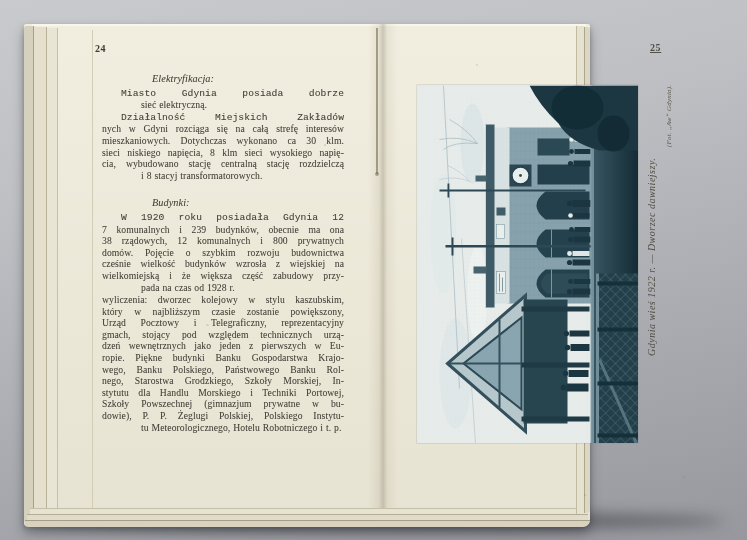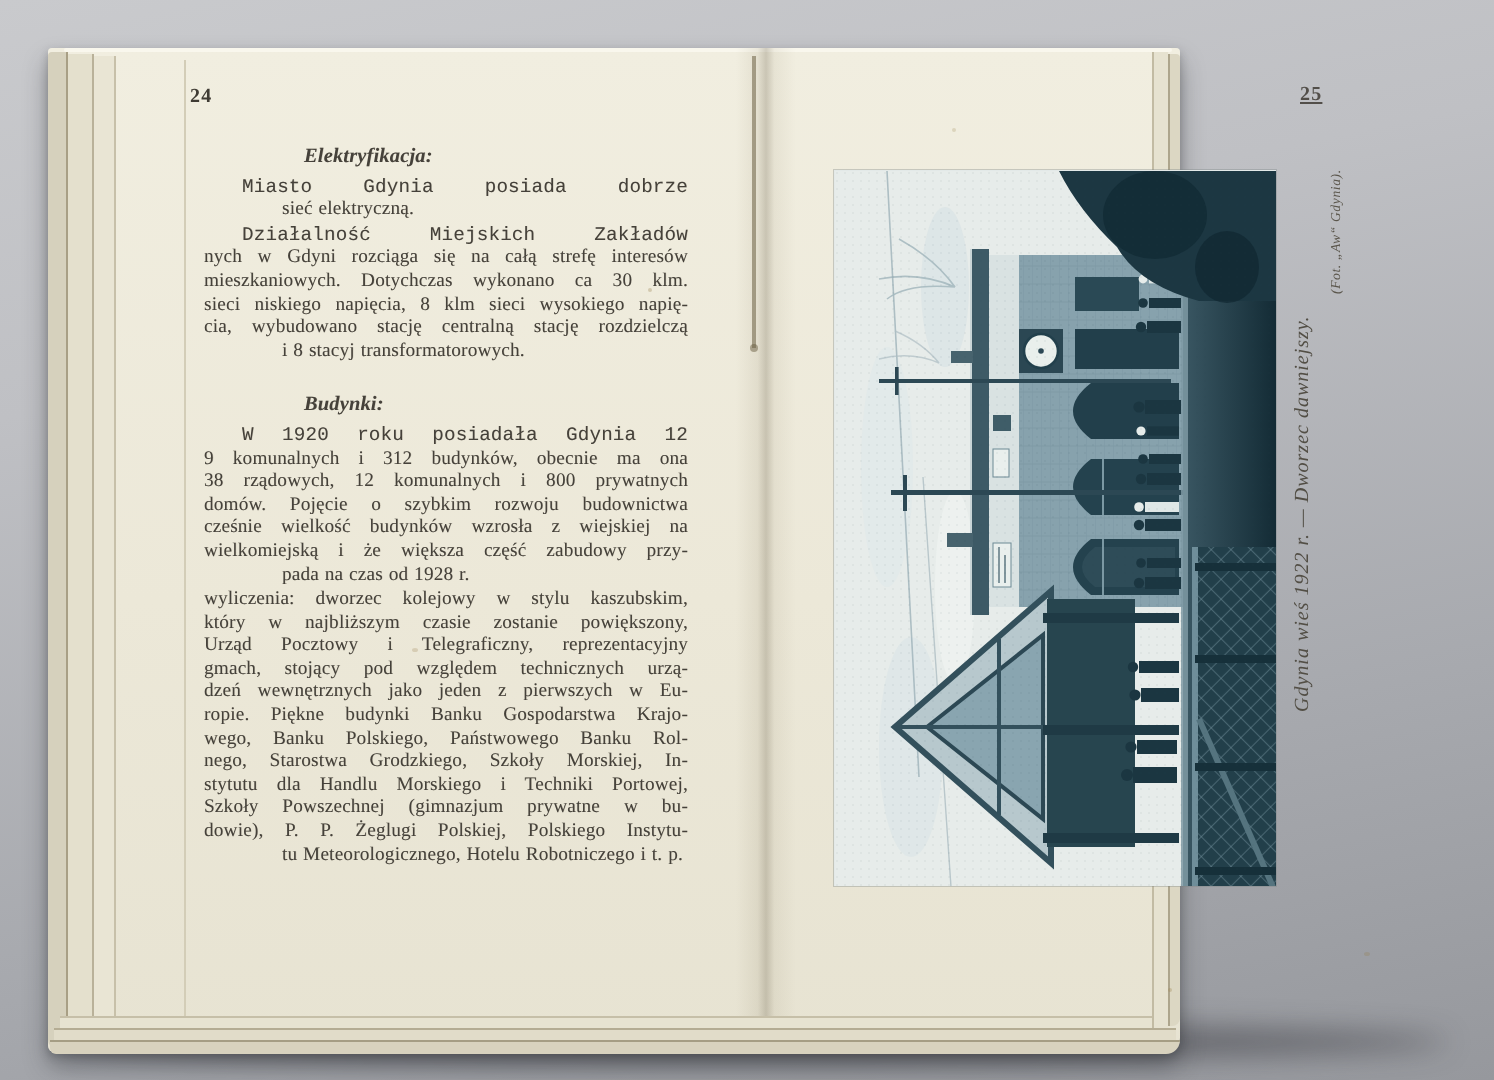--- a/index.html
+++ b/index.html
@@ -41,21 +41,21 @@
     border-radius:50%;background:rgba(108,96,68,.5);}
   
   .page{position:absolute;inset:0;}
   .pagenum{position:absolute;font-size:10px;font-weight:700;color:#3f3b34;letter-spacing:.6px;}
   .pagenum-left{left:71px;top:19px;}
   .pagenum-right{left:626px;top:18px;opacity:.85;text-decoration:underline;}
   
   .text-column{position:absolute;left:78px;top:47px;width:242px;color:#45413a;
     font-size:9.6px;line-height:11.6px;letter-spacing:.1px;
     text-shadow:.2px .2px 0 rgba(70,60,40,.22);}
-  .heading{font-style:italic;font-weight:700;padding-left:50px;margin:2px 0 3px;font-size:10.2px;}
+  .heading{font-style:italic;font-weight:400;padding-left:50px;margin:2px 0 3px;font-size:10.2px;}
   .heading + .para{margin-top:0;}
   .para{margin:0 0 1px;}
   .para + .heading{margin-top:16px;}
   .line{height:11.6px;overflow:hidden;text-align:justify;text-align-last:justify;word-spacing:.4px;}
   .line.first{text-indent:19px;font-family:Liberation Mono, monospace;}
   .line.last{text-align-last:left;padding-left:39px;}
   
   .photo-box{position:absolute;left:393px;top:61px;width:221px;height:358px;margin:0;
     background:#e3e9e8;box-shadow:0 0 0 .5px rgba(120,130,128,.35);overflow:hidden;}
   .photo-rotor{position:absolute;left:-68.5px;top:68.5px;width:358px;height:221px;
@@ -107,21 +107,21 @@
             <div class="line first">Działalność Miejskich Zakładów Elektrycz-</div>
             <div class="line">nych w Gdyni rozciąga się na całą strefę interesów</div>
             <div class="line">mieszkaniowych. Dotychczas wykonano ca 30 klm.</div>
             <div class="line">sieci niskiego napięcia, 8 klm sieci wysokiego napię-</div>
             <div class="line">cia, wybudowano stację centralną stację rozdzielczą</div>
             <div class="line last">i 8 stacyj transformatorowych.</div>
           </div>
           <div class="heading">Budynki:</div>
           <div class="para">
             <div class="line first">W 1920 roku posiadała Gdynia 12 rządowych,</div>
-            <div class="line">9 komunalnych i 312 budynków, obecnie ma ona</div>
+            <div class="line">7 komunalnych i 239 budynków, obecnie ma ona</div>
             <div class="line">38 rządowych, 12 komunalnych i 800 prywatnych</div>
             <div class="line">domów. Pojęcie o szybkim rozwoju budownictwa</div>
             <div class="line">cześnie wielkość budynków wzrosła z wiejskiej na</div>
             <div class="line">wielkomiejską i że większa część zabudowy przy-</div>
             <div class="line last">pada na czas od 1928 r.</div>
           </div>
           <div class="para">
             <div class="line">wyliczenia: dworzec kolejowy w stylu kaszubskim,</div>
             <div class="line">który w najbliższym czasie zostanie powiększony,</div>
             <div class="line">Urząd Pocztowy i Telegraficzny, reprezentacyjny</div>

